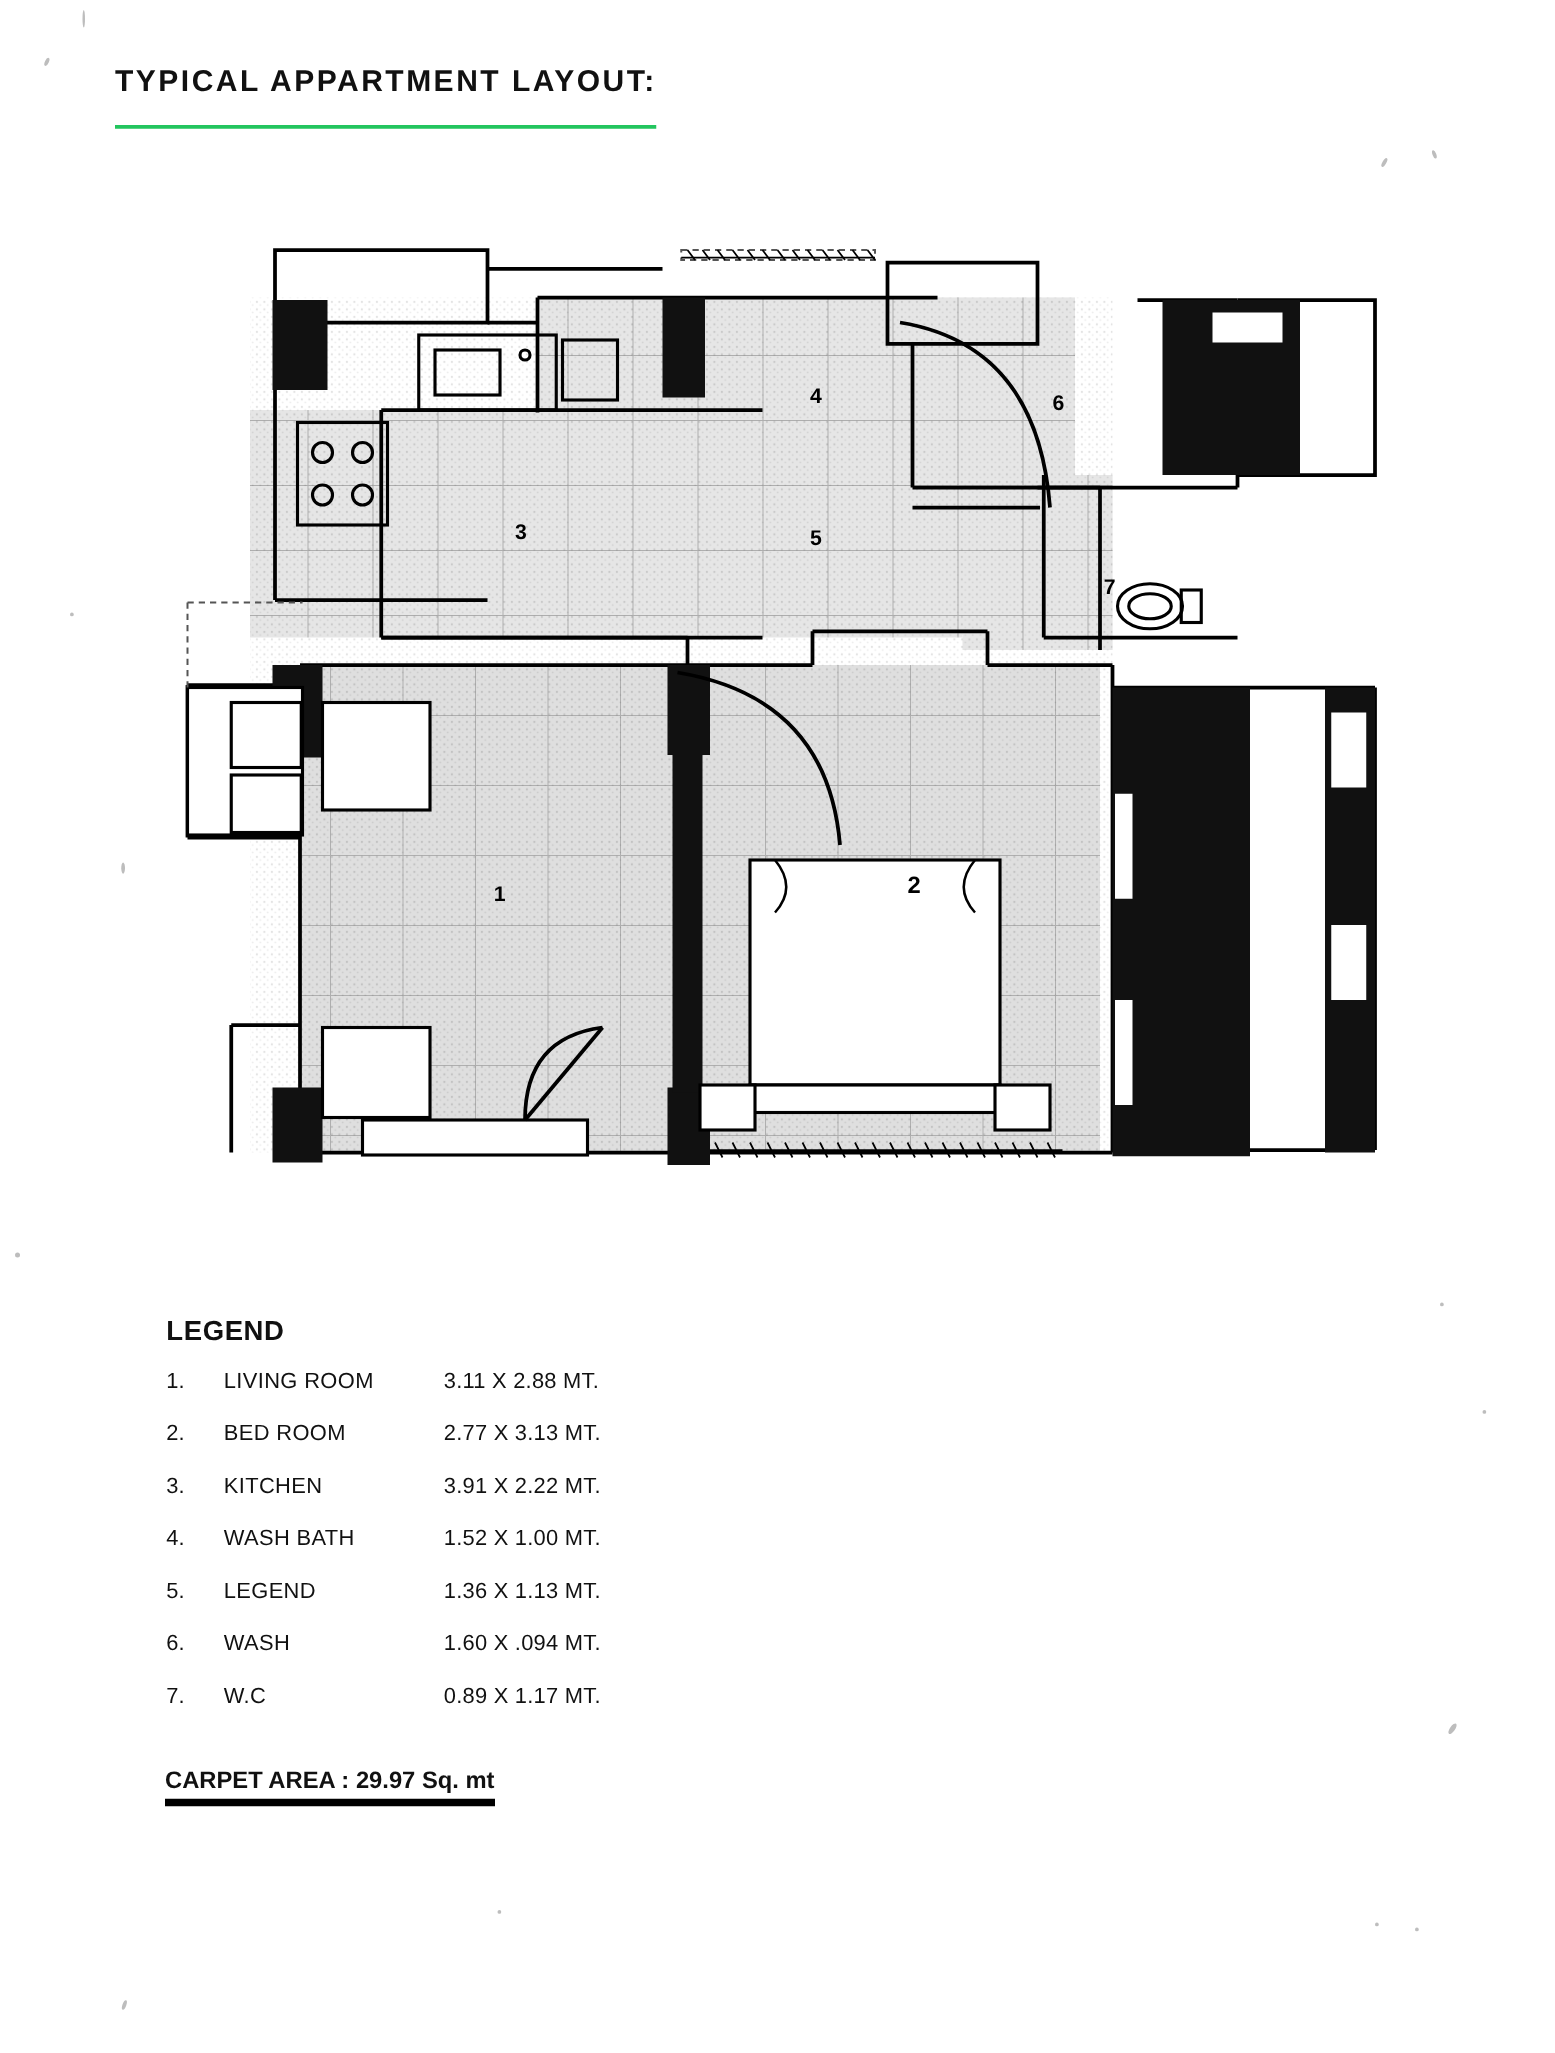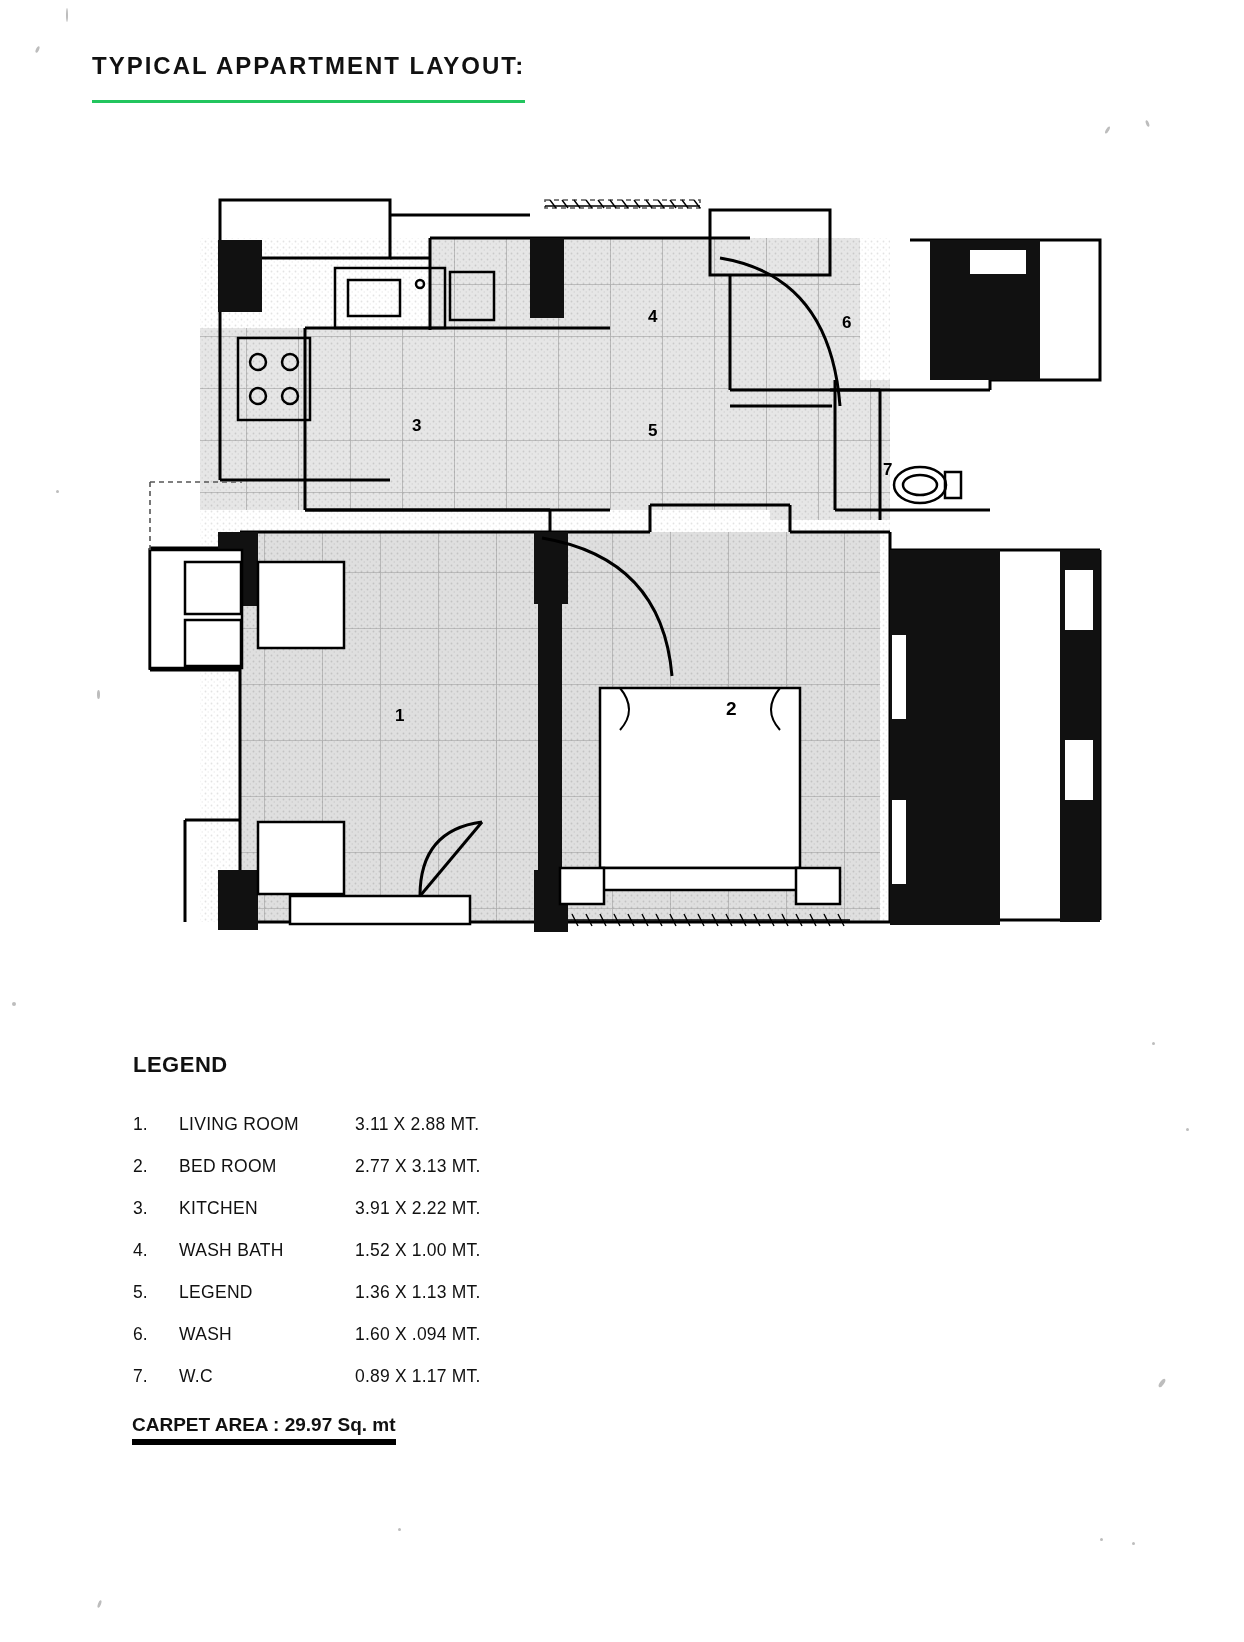--- a/index.html
+++ b/index.html
@@ -69,21 +69,20 @@
     font-size: 17.5px;
   }
   .legend-idx {
     width: 46px;
     flex: 0 0 46px;
   }
   .legend-name {
     width: 176px;
     flex: 0 0 176px;
     letter-spacing: .3px;
-    margin-top: 20px;
   }
   .legend-dim {
     flex: 0 0 auto;
     letter-spacing: .2px;
     text-align: center;
   }
   #carpet-area {
     margin-top: 26px;
     margin-left: -1px;
     font-size: 19px;

